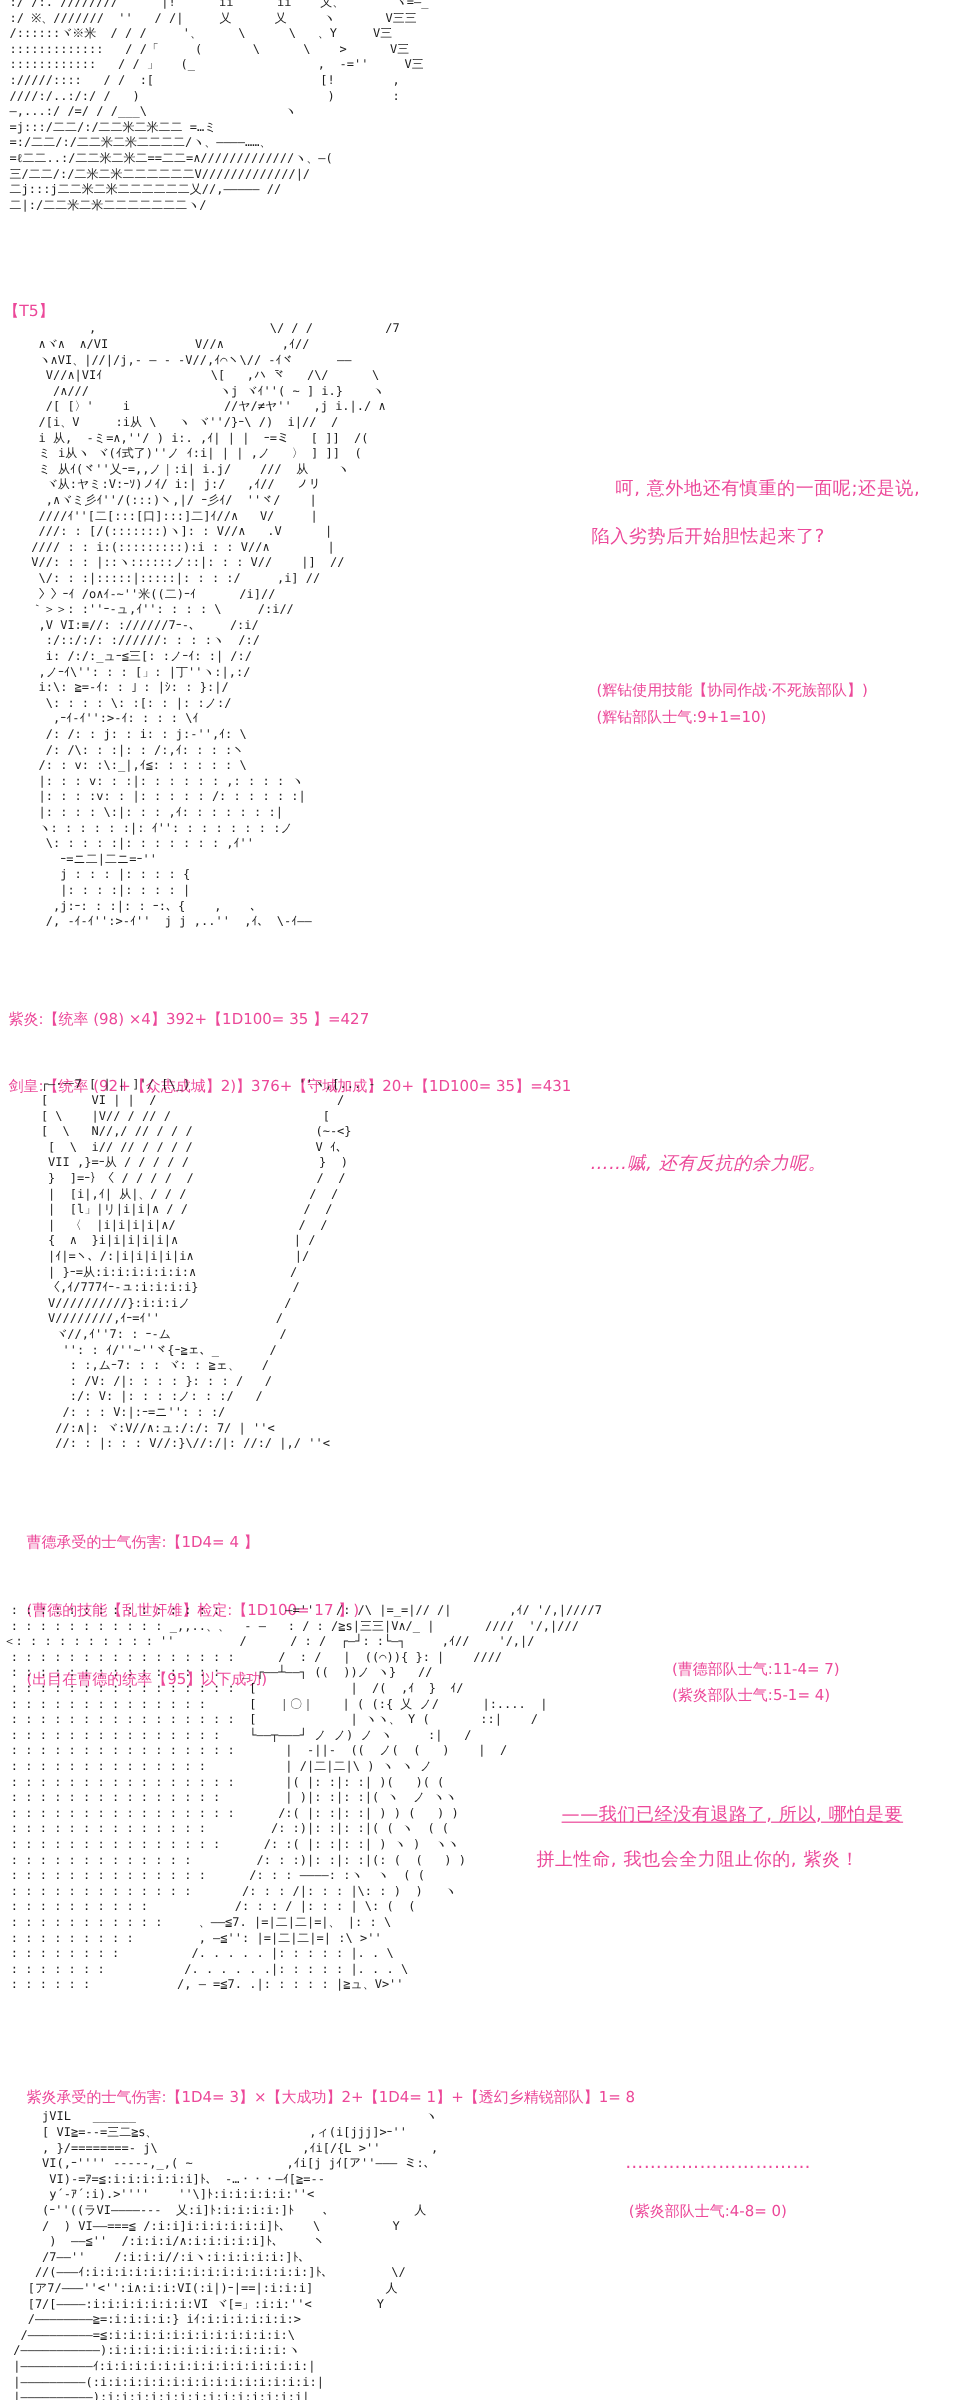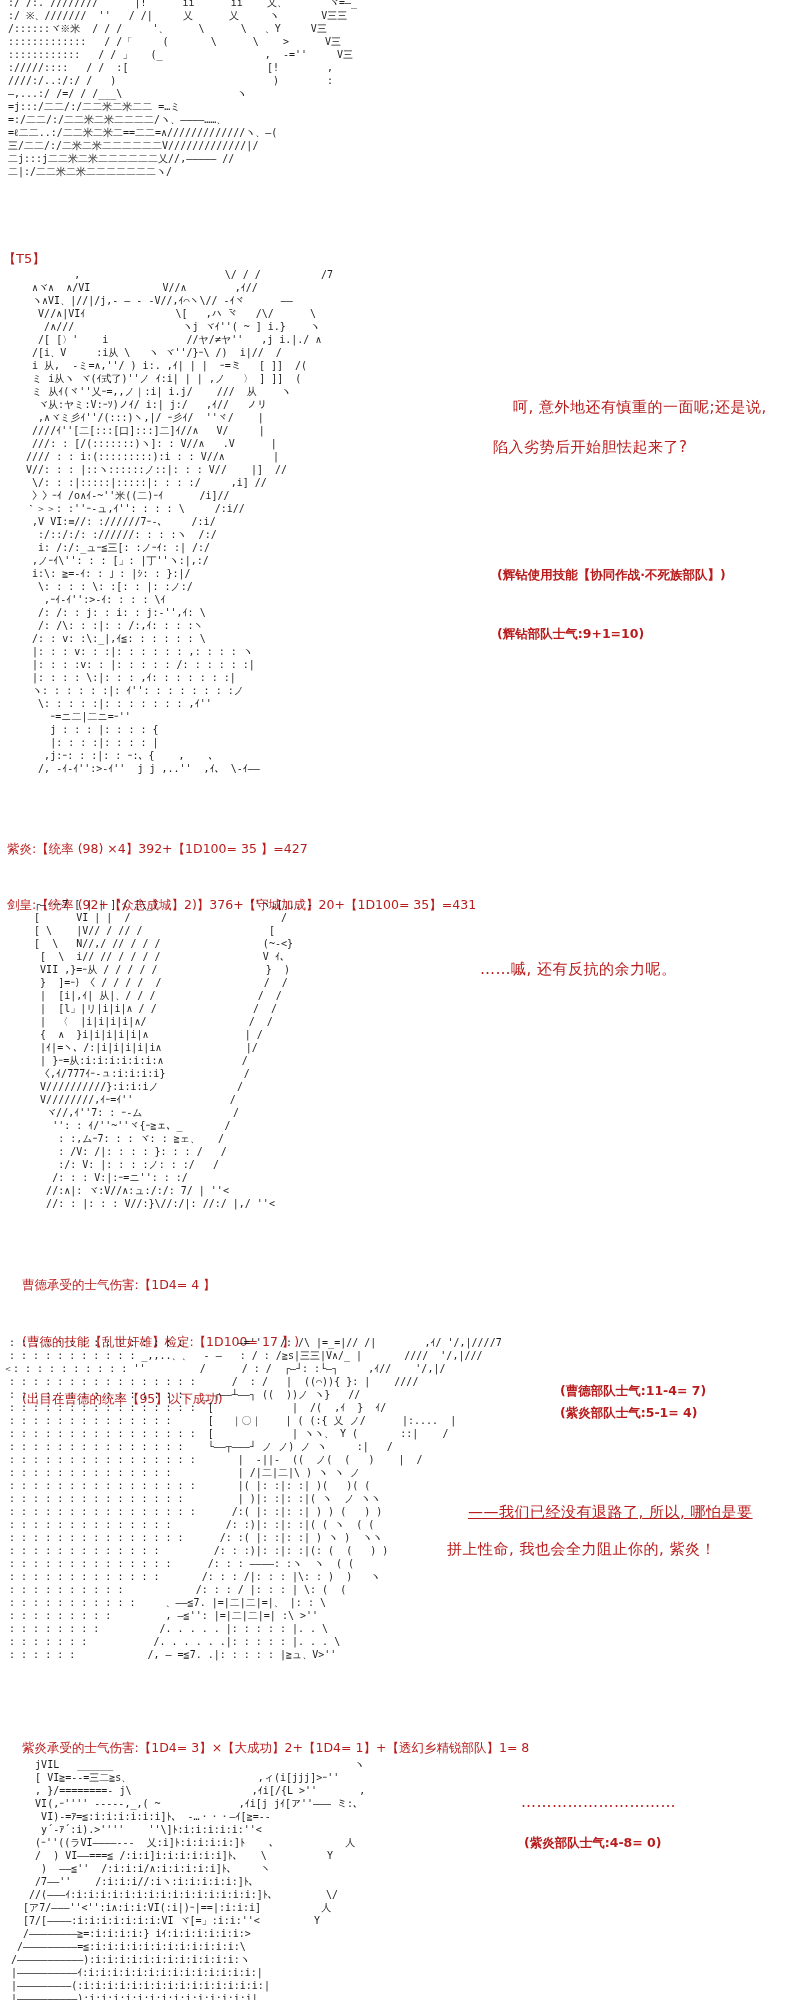--- a/index.html
+++ b/index.html
@@ -6,23 +6,23 @@
   html,body { background:#ffffff; }
   body {
     position:relative; width:800px; height:2000px; overflow:hidden;
     font-family:"DejaVu Sans", sans-serif; color:#000;
   }
   .aa {
     position:absolute; white-space:pre;
     font-family:"DejaVu Sans Mono", monospace;
     font-size:10px; line-height:13px; color:#1c1c1c;
   }
-  .txt { position:absolute; white-space:pre; color:#b91c1c; }
+  .txt { position:absolute; white-space:pre; color:#ec4899; }
   .dlg  { font-size:15px; letter-spacing:0.5px; }
-  .note { font-size:12.5px;font-weight:bold; }
+  .note { font-size:12.5px; }
   .stats div { font-size:12.5px; line-height:18px; white-space:pre; }
   .dmg div { font-size:12.5px; line-height:19px; white-space:pre;margin-left:17px; }
   .label { font-size:13px; }
 </style>
 </head>
 <body>
 
 <pre class="aa" style="left:8px; top:-4px;">:/ /:. ////////      |!      ii      ii    乂、       ヾ=—_
 :/ ※、///////  ''   / /|     乂      乂     ヽ       V三三
 /::::::ヾ※米  / / /     '、     \      \   、Y     V三
@@ -77,21 +77,21 @@
        ｰ=ニ二|二ニ=ｰ''
        j : : : |: : : : {
        |: : : :|: : : : |
       ,j:ｰ: : :|: : ｰ:、{    ,    、
      /, -ｲ-ｲ'':&gt;-ｲ''  j j ,..''  ,ｲ、 \-ｲ——</pre>
 
 <div class="txt dlg" style="left:513px; top:398px;">呵, 意外地还有慎重的一面呢;还是说,</div>
 <div class="txt dlg" style="left:493px; top:438px;">陷入劣势后开始胆怯起来了?</div>
 
 <div class="txt note" style="left:497px; top:567px;">(辉钻使用技能【协同作战·不死族部队】)</div>
-<div class="txt note" style="left:497px; top:590px;margin-top:36px;">(辉钻部队士气:9+1=10)</div>
+<div class="txt note" style="left:497px; top:590px;">(辉钻部队士气:9+1=10)</div>
 
 <div class="txt stats" style="left:7px; top:802px;">
   <div>紫炎:【统率 (98) ×4】392+【1D100= 35 】=427</div>
   <div>剑皇:【统率 (92+【众志成城】2)】376+【守城加成】20+【1D100= 35】=431</div>
 </div>
 
 <pre class="aa" style="left:10px; top:898px;">    ┌—·一7 [ | | ]'/ [\_)               ''ヽ,[... -
     [      VI | |  /                         /
     [ \    |V// / // /                     [
     [  \   N//,/ // / / /                 (~-&lt;}
@@ -109,21 +109,21 @@
      V////////,ｲｰ=ｲ''                /
       ヾ//,ｲ''7: : ｰ-ム               /
        '': : ｲ/''~''ヾ{ｰ≧ェ、_       /
         : :,ムｰ7: : : ヾ: : ≧ェ、   /
         : /V: /|: : : : }: : : /   /
         :/: V: |: : : :ノ: : :/   /
        /: : : V:|:ｰ=ニ'': : :/
       //:∧|: ヾ:V//∧:ュ:/:/: 7/ | ''&lt;
       //: : |: : : V//:}\//:/|: //:/ |,/ ''&lt;</pre>
 
-<div class="txt dlg" style="left:480px; top:960px;">……嘁, 还有反抗的余力呢。</div>
+<div class="txt dlg" style="left:492px; top:960px;font-style:italic;">……嘁, 还有反抗的余力呢。</div>
 
 <div class="txt dmg" style="left:5px; top:1237px;">
   <div>曹德承受的士气伤害:【1D4= 4 】</div>
   <div>(曹德的技能【乱世奸雄】检定:【1D100= 17 】)</div>
   <div>(出目在曹德的统率【95】以下成功)</div>
 </div>
 
 <pre class="aa" style="left:3px; top:1336px;"> : : : : : : : : : : : : : : :         —=''   /: /\ |=_=|// /|        ,ｲ/ '/,|////7
  : : : : : : : : : : : _,,..、、  - —   : / : /≧s|三三|V∧/_ |       ////  '/,|///
 ＜: : : : : : : : : : ''         /      / : /  ┌—┘: :└—┐     ,ｲ//    '/,|/

